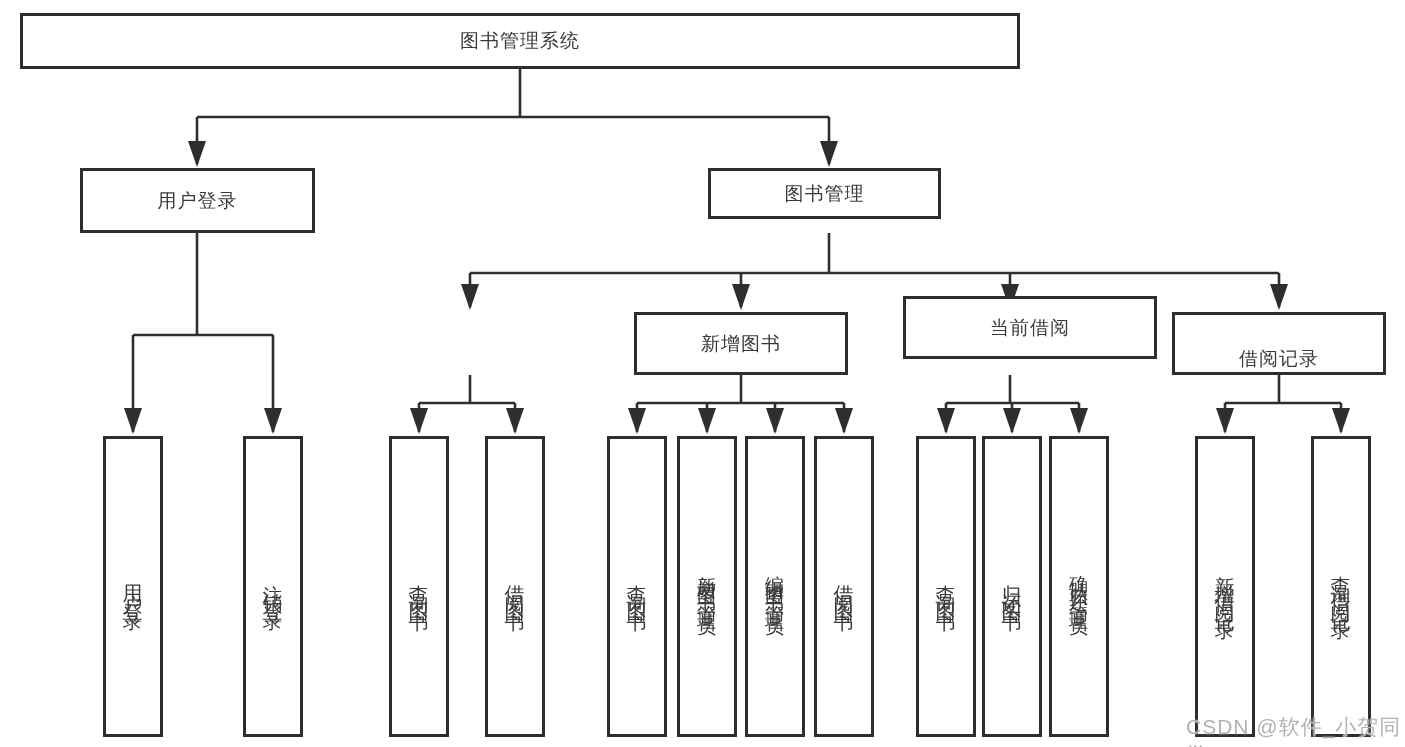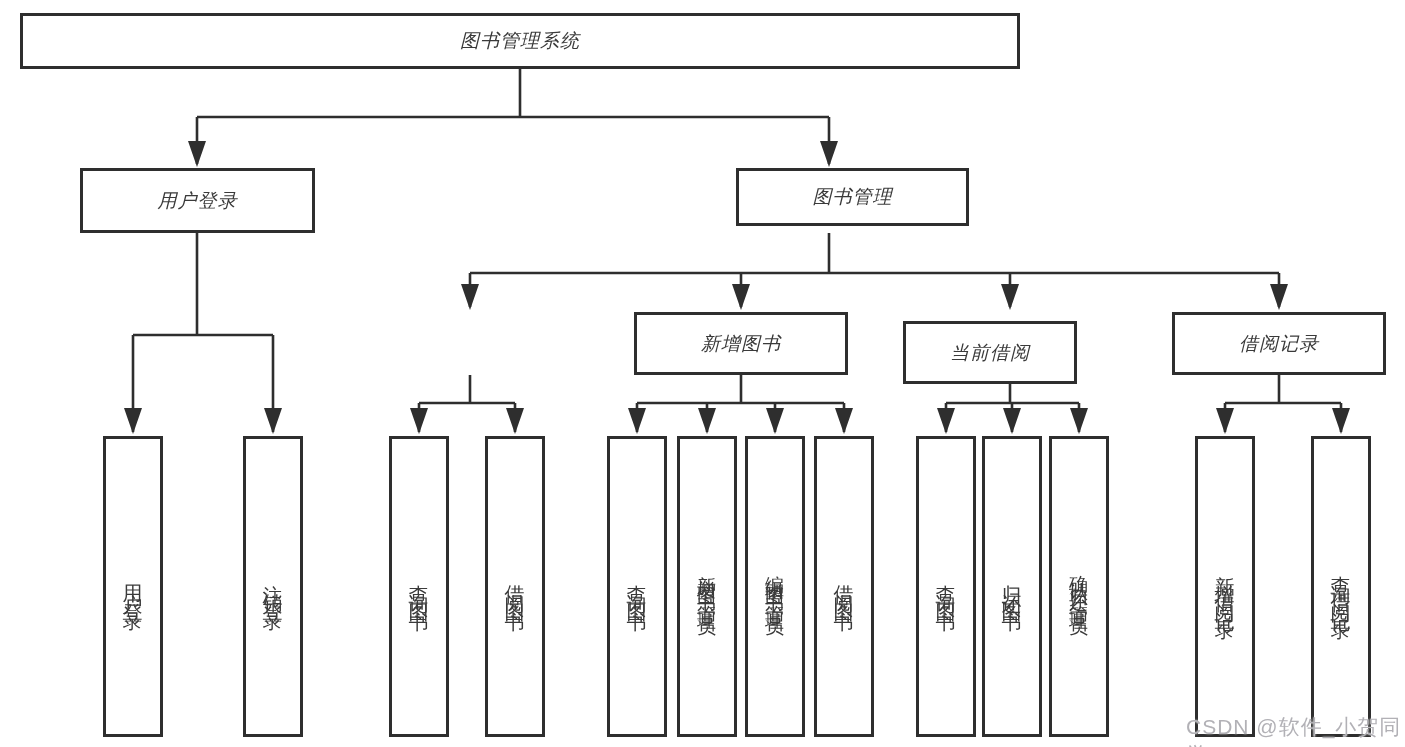--- a/index.html
+++ b/index.html
@@ -26,21 +26,20 @@
     box-sizing: border-box;
     border: 3px solid #2e2e2e;
     background: #ffffff;
     display: flex;
     align-items: center;
     justify-content: center;
     color: #3a3a3a;
     font-size: 19px;
     z-index: 2;
     letter-spacing: 1px;
-    font-style: italic;
   }
   .vbox {
     position: absolute;
     box-sizing: border-box;
     border: 3px solid #2e2e2e;
     background: #ffffff;
     display: flex;
     align-items: center;
     justify-content: center;
     color: #3a3a3a;
@@ -112,31 +111,31 @@
     </g>
   </svg>
 
   <div class="box" style="left:20px; top:13px; width:1000px; height:56px;">
     <span>图书管理系统</span>
   </div>
 
   <div class="box" style="left:80px; top:168px; width:235px; height:65px;">
     <span>用户登录</span>
   </div>
-  <div class="box" style="left:736px; top:168px; width:233px; height:58px;">
+  <div class="box" style="left:708px; top:168px; width:233px; height:51px;">
     <span>图书管理</span>
   </div>
 
   <div class="box" style="left:634px; top:312px; width:214px; height:63px;">
     <span>新增图书</span>
   </div>
-  <div class="box" style="left:903px; top:321px; width:174px; height:63px;">
+  <div class="box" style="left:903px; top:296px; width:254px; height:63px;">
     <span>当前借阅</span>
   </div>
-  <div class="box" style="left:1172px; top:312px; width:214px; height:63px;">
+  <div class="box" style="left:1172px; top:312px; width:214px; height:63px;align-items:flex-end;">
     <span>借阅记录</span>
   </div>
 
   <div class="vbox" style="left:103px; top:436px; width:60px; height:301px;">
     <span class="vlabel">用户登录</span>
   </div>
   <div class="vbox" style="left:243px; top:436px; width:60px; height:301px;">
     <span class="vlabel">注销登录</span>
   </div>
 

